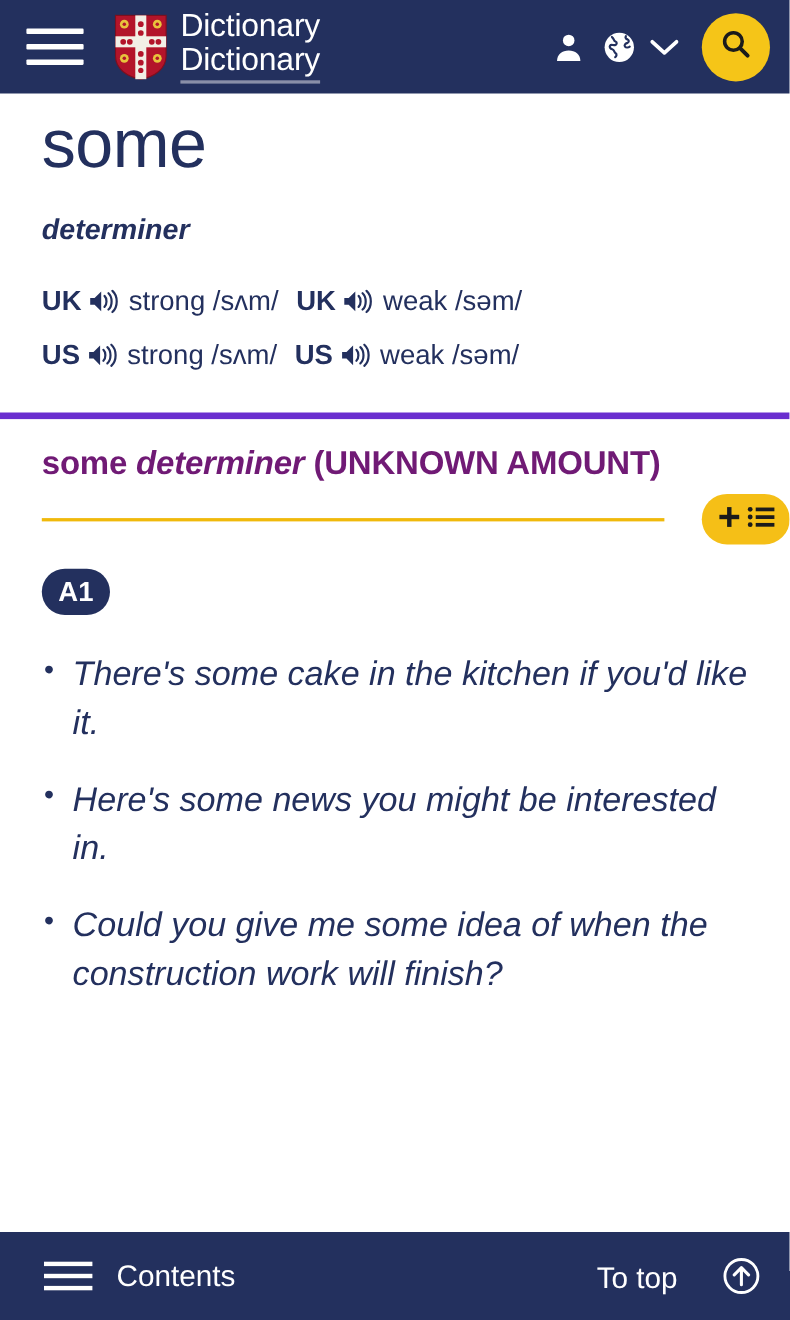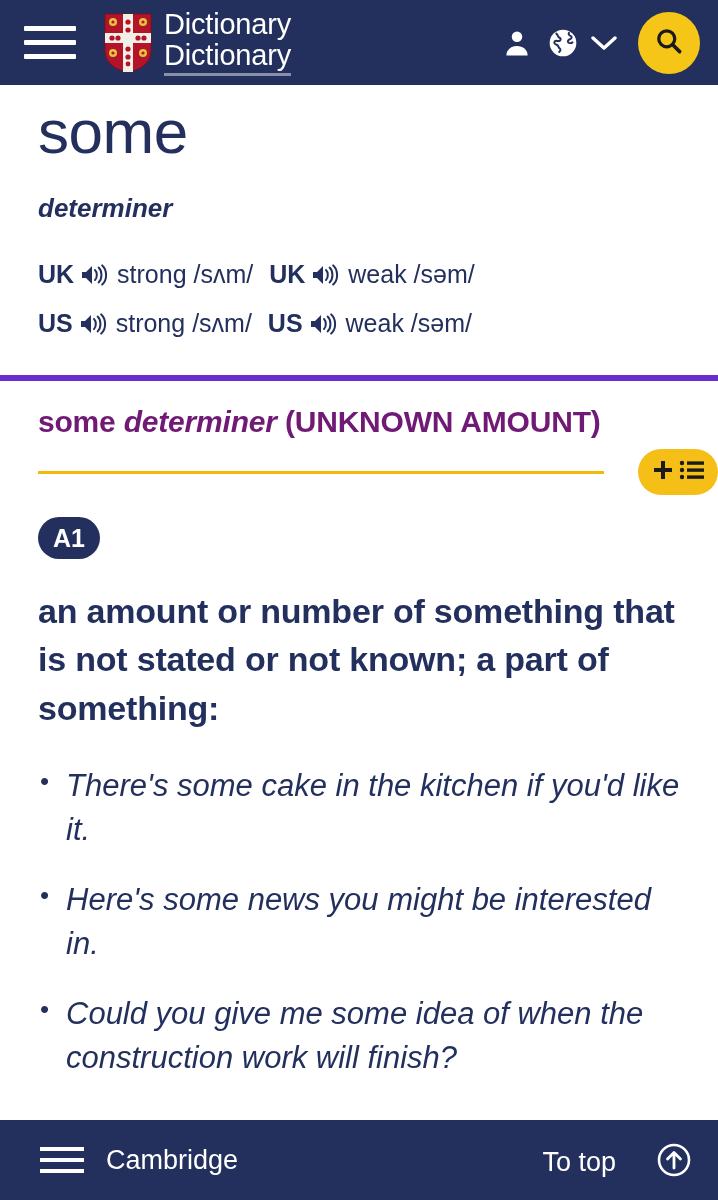--- a/index.html
+++ b/index.html
@@ -411,37 +411,36 @@
             <rect x="8" y="2.4" width="17" height="3.4" fill="#1b1b1b"></rect>
             <rect x="8" y="9.4" width="17" height="3.4" fill="#1b1b1b"></rect>
             <rect x="8" y="16.4" width="17" height="3.4" fill="#1b1b1b"></rect>
           </svg>
         </span>
       </div>
     </div>
 
     <div class="level-badge">A1</div>
 
-    <div class="def">an amount or number of something that is not stated or not known; a part of something:</div>
 
     <ul class="examples">
       <li>There's some cake in the kitchen if you'd like it.</li>
       <li>Here's some news you might be interested in.</li>
       <li>Could you give me some idea of when the construction work will finish?</li>
     </ul>
   </div>
 
   <div class="bottombar">
     <div class="bb-left">
       <span class="bb-ham">
         <span></span>
         <span></span>
         <span></span>
       </span>
-      <span class="bb-label">Cambridge</span>
+      <span class="bb-label">Contents</span>
     </div>
     <div class="bb-right">
       <span class="bb-totop">To top</span>
       <span class="bb-arrow">
         <svg width="36" height="36" viewBox="0 0 36 36">
           <circle cx="18" cy="18" r="15" stroke="#ffffff" stroke-width="2.6" fill="none"></circle>
           <path d="M18 26 V11 M11.5 17 L18 10.4 L24.5 17" stroke="#ffffff" stroke-width="2.8" fill="none" stroke-linecap="round" stroke-linejoin="round"></path>
         </svg>
       </span>
     </div>

